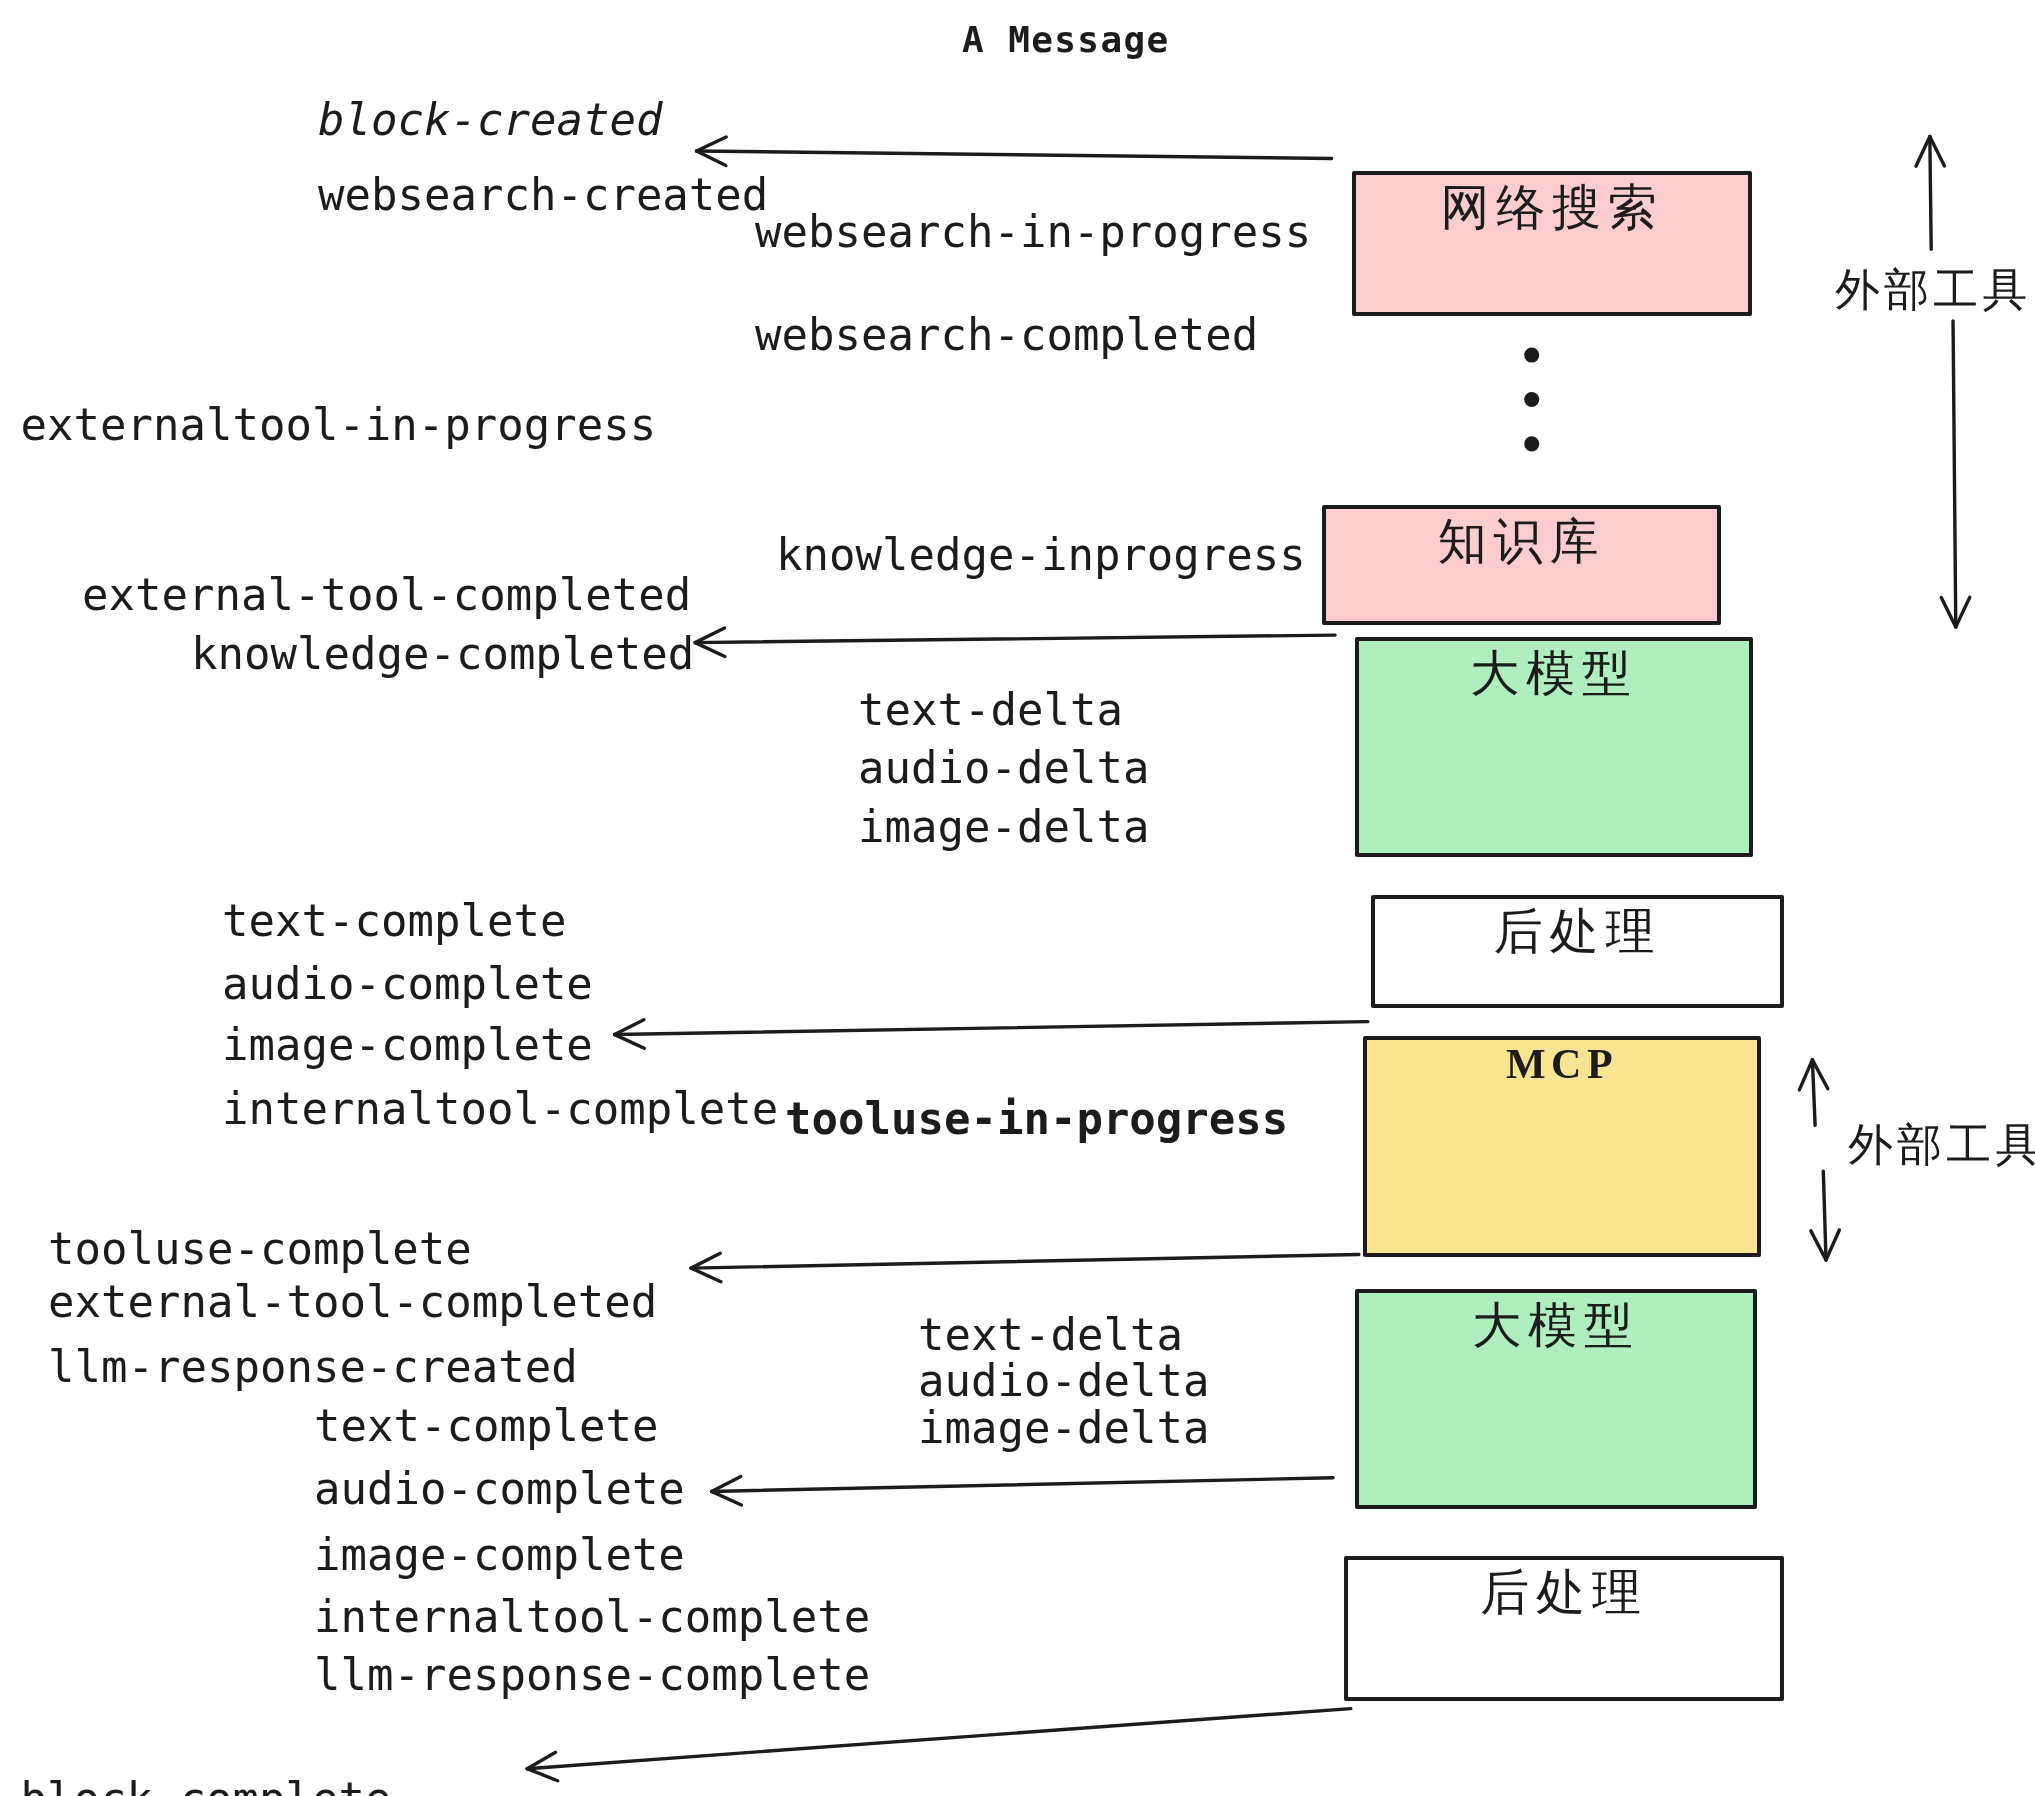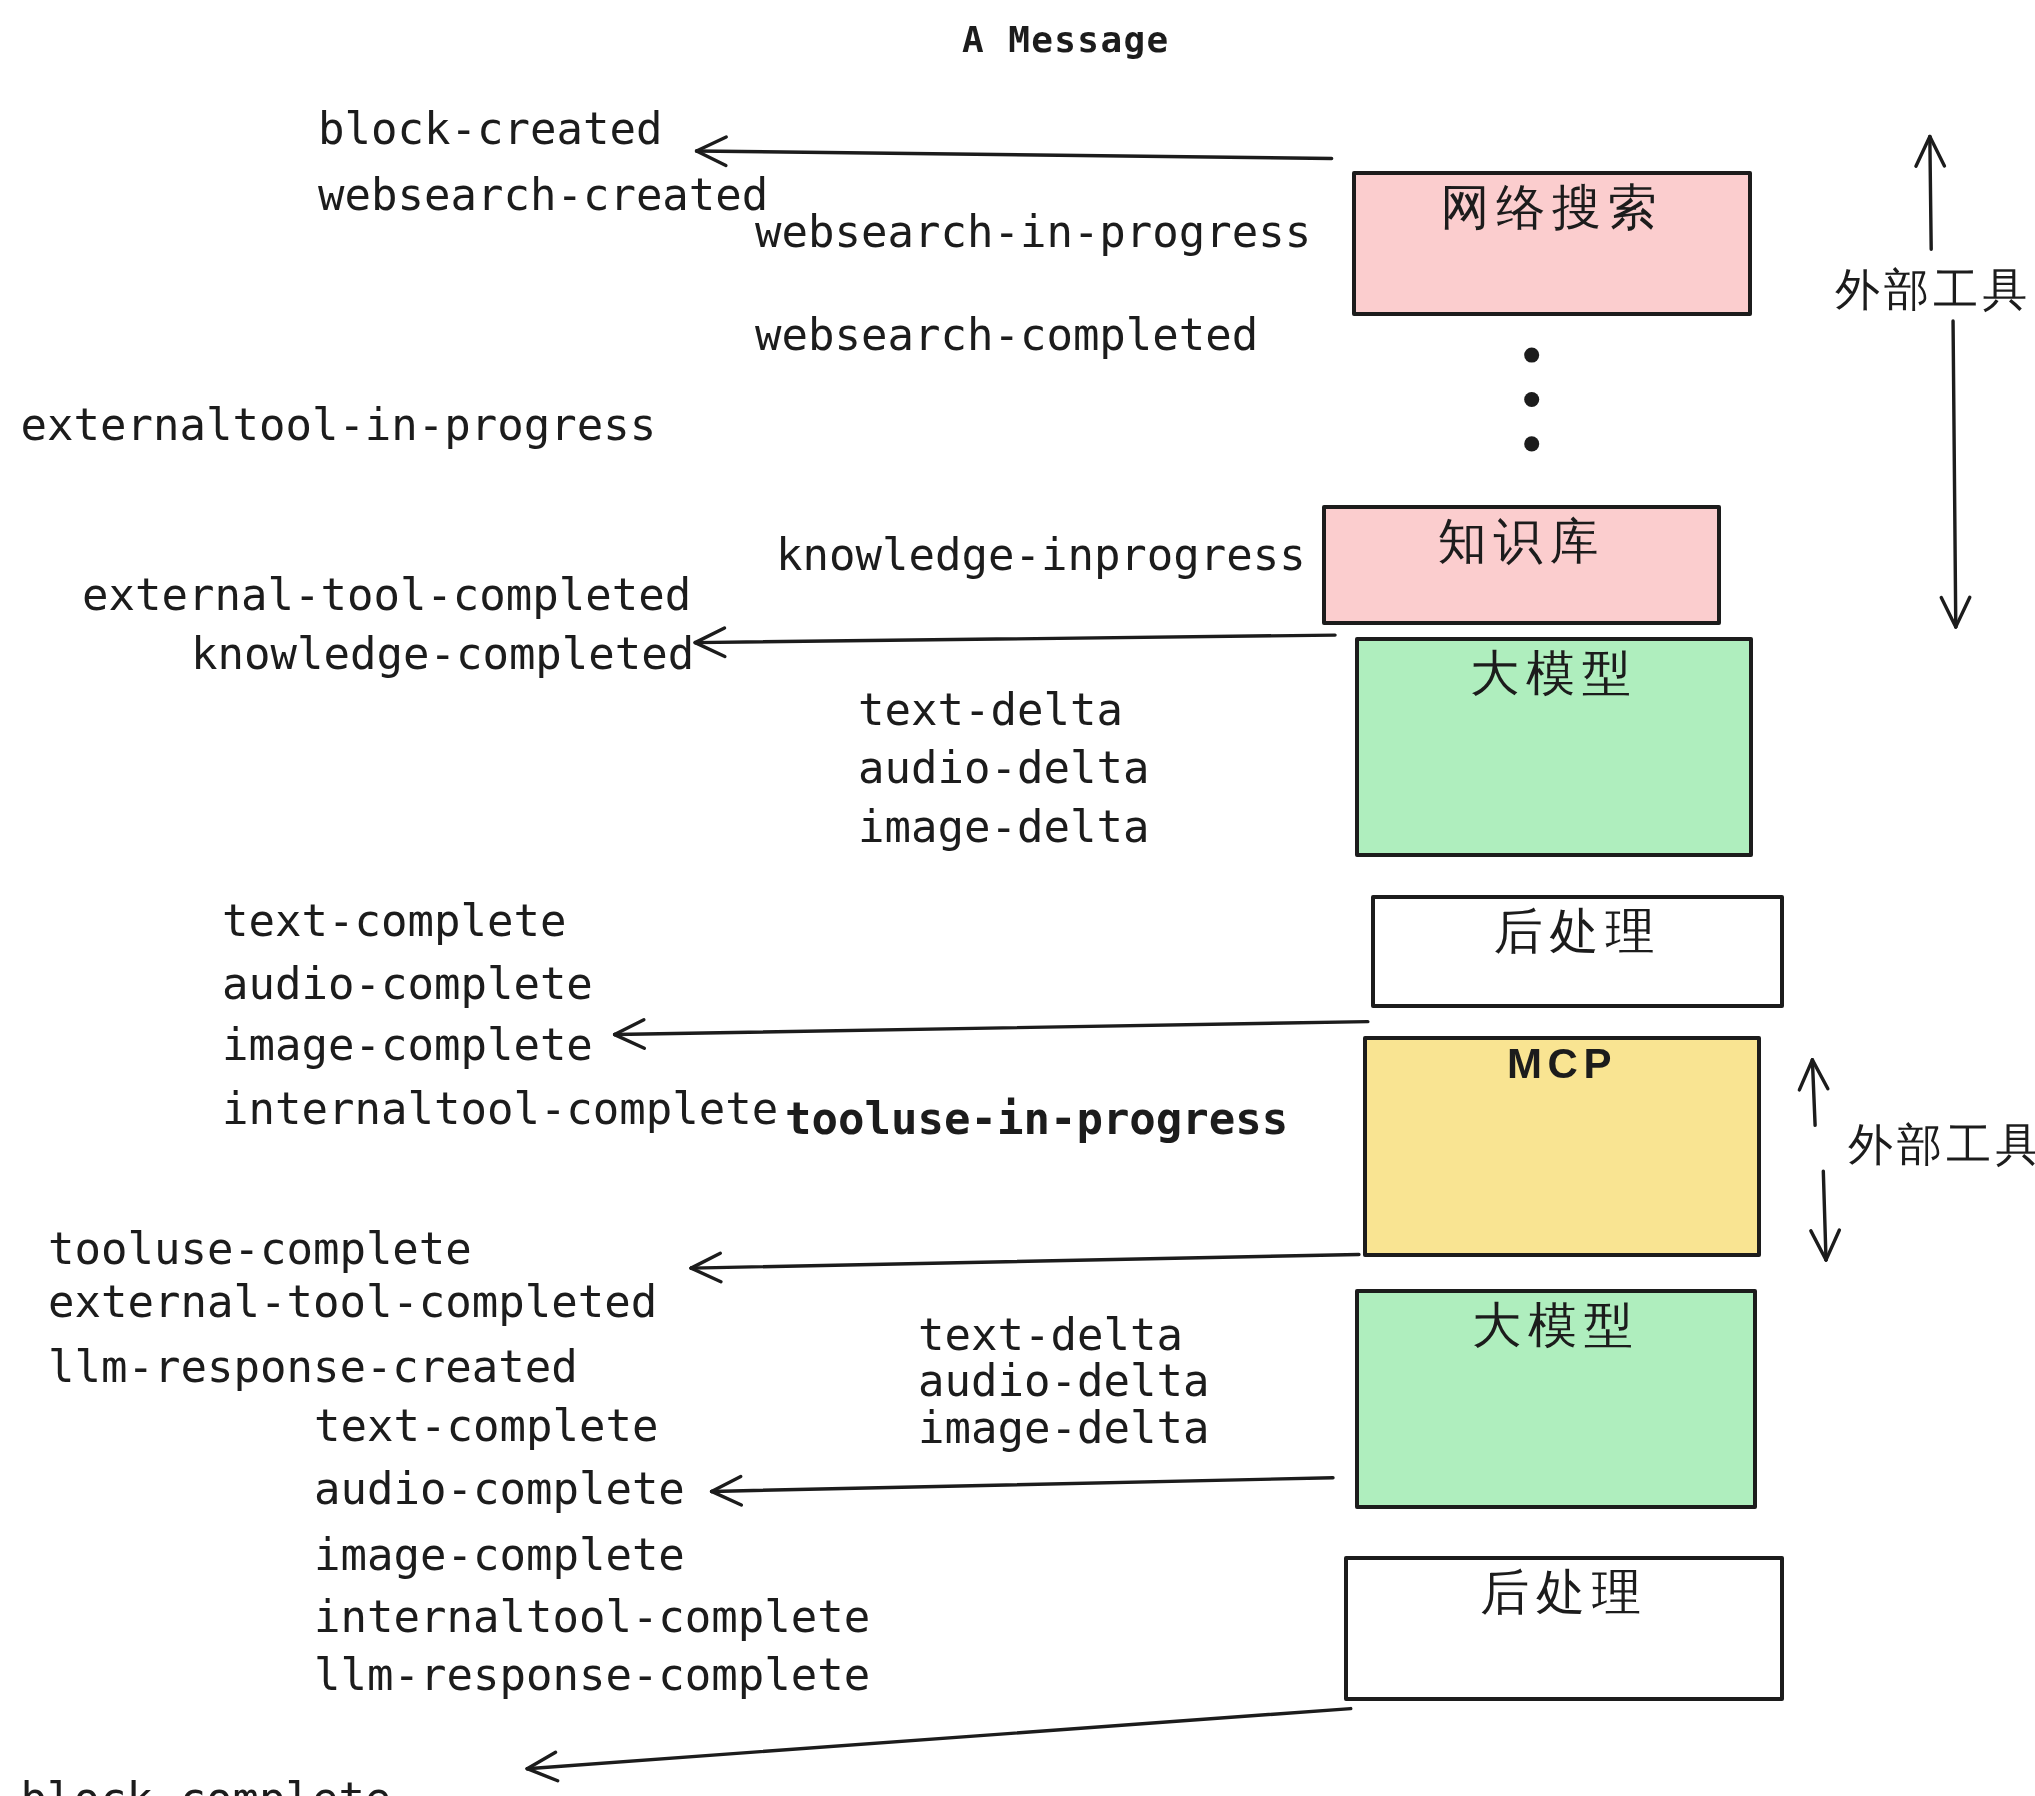--- a/index.html
+++ b/index.html
@@ -34,21 +34,21 @@
     border: 4.1px solid #1c1c1c;
     border-radius: 2px;
     display: flex;
     align-items: flex-start;
     justify-content: center;
     font-family: "DejaVu Sans", "Liberation Sans", sans-serif;
     font-size: 49px;
     letter-spacing: 6.8px;
   }
   .box.mcp-style {
-    font-family: Liberation Sans, sans-serif;
+    font-family: Liberation Serif, serif;
     font-weight: bold;
     font-size: 42px;
     letter-spacing: 5.5px;
   }
   .side-label {
     position: absolute;
     font-family: Liberation Mono, monospace;
     font-size: 45px;
     letter-spacing: 4.1px;
     white-space: nowrap;
@@ -139,21 +139,21 @@
         <span>MCP</span>
       </div>
       <div class="box" style="left: 1355px; top: 1289px; width: 402px; height: 220px; background: rgb(175, 238, 190); border-color: rgb(28, 28, 28);">
         <span>大模型</span>
       </div>
       <div class="box" style="left: 1344px; top: 1556px; width: 440px; height: 145px; background: rgb(255, 255, 255); border-color: rgb(28, 28, 28);">
         <span>后处理</span>
       </div>
     </div>
   <div id="events-container">
-      <div class="evt" style="left: 318px; top: 105px;">block-created</div>
+      <div class="evt" style="left: 318px; top: 96px; font-style: italic;">block-created</div>
       <div class="evt" style="left: 318px; top: 171px;">websearch-created</div>
       <div class="evt" style="left: 755px; top: 208px;">websearch-in-progress</div>
       <div class="evt" style="left: 755px; top: 290px; margin-top: 21px;">websearch-completed</div>
       <div class="evt" style="left: 20.5px; top: 401px;">externaltool-in-progress</div>
       <div class="evt" style="left: 776px; top: 531px;">knowledge-inprogress</div>
       <div class="evt" style="left: 82px; top: 571px;">external-tool-completed</div>
       <div class="evt" style="left: 191px; top: 630px;">knowledge-completed</div>
       <div class="evt" style="left: 858px; top: 686px;">text-delta</div>
       <div class="evt" style="left: 858px; top: 744px;">audio-delta</div>
       <div class="evt" style="left: 858px; top: 803px;">image-delta</div>

